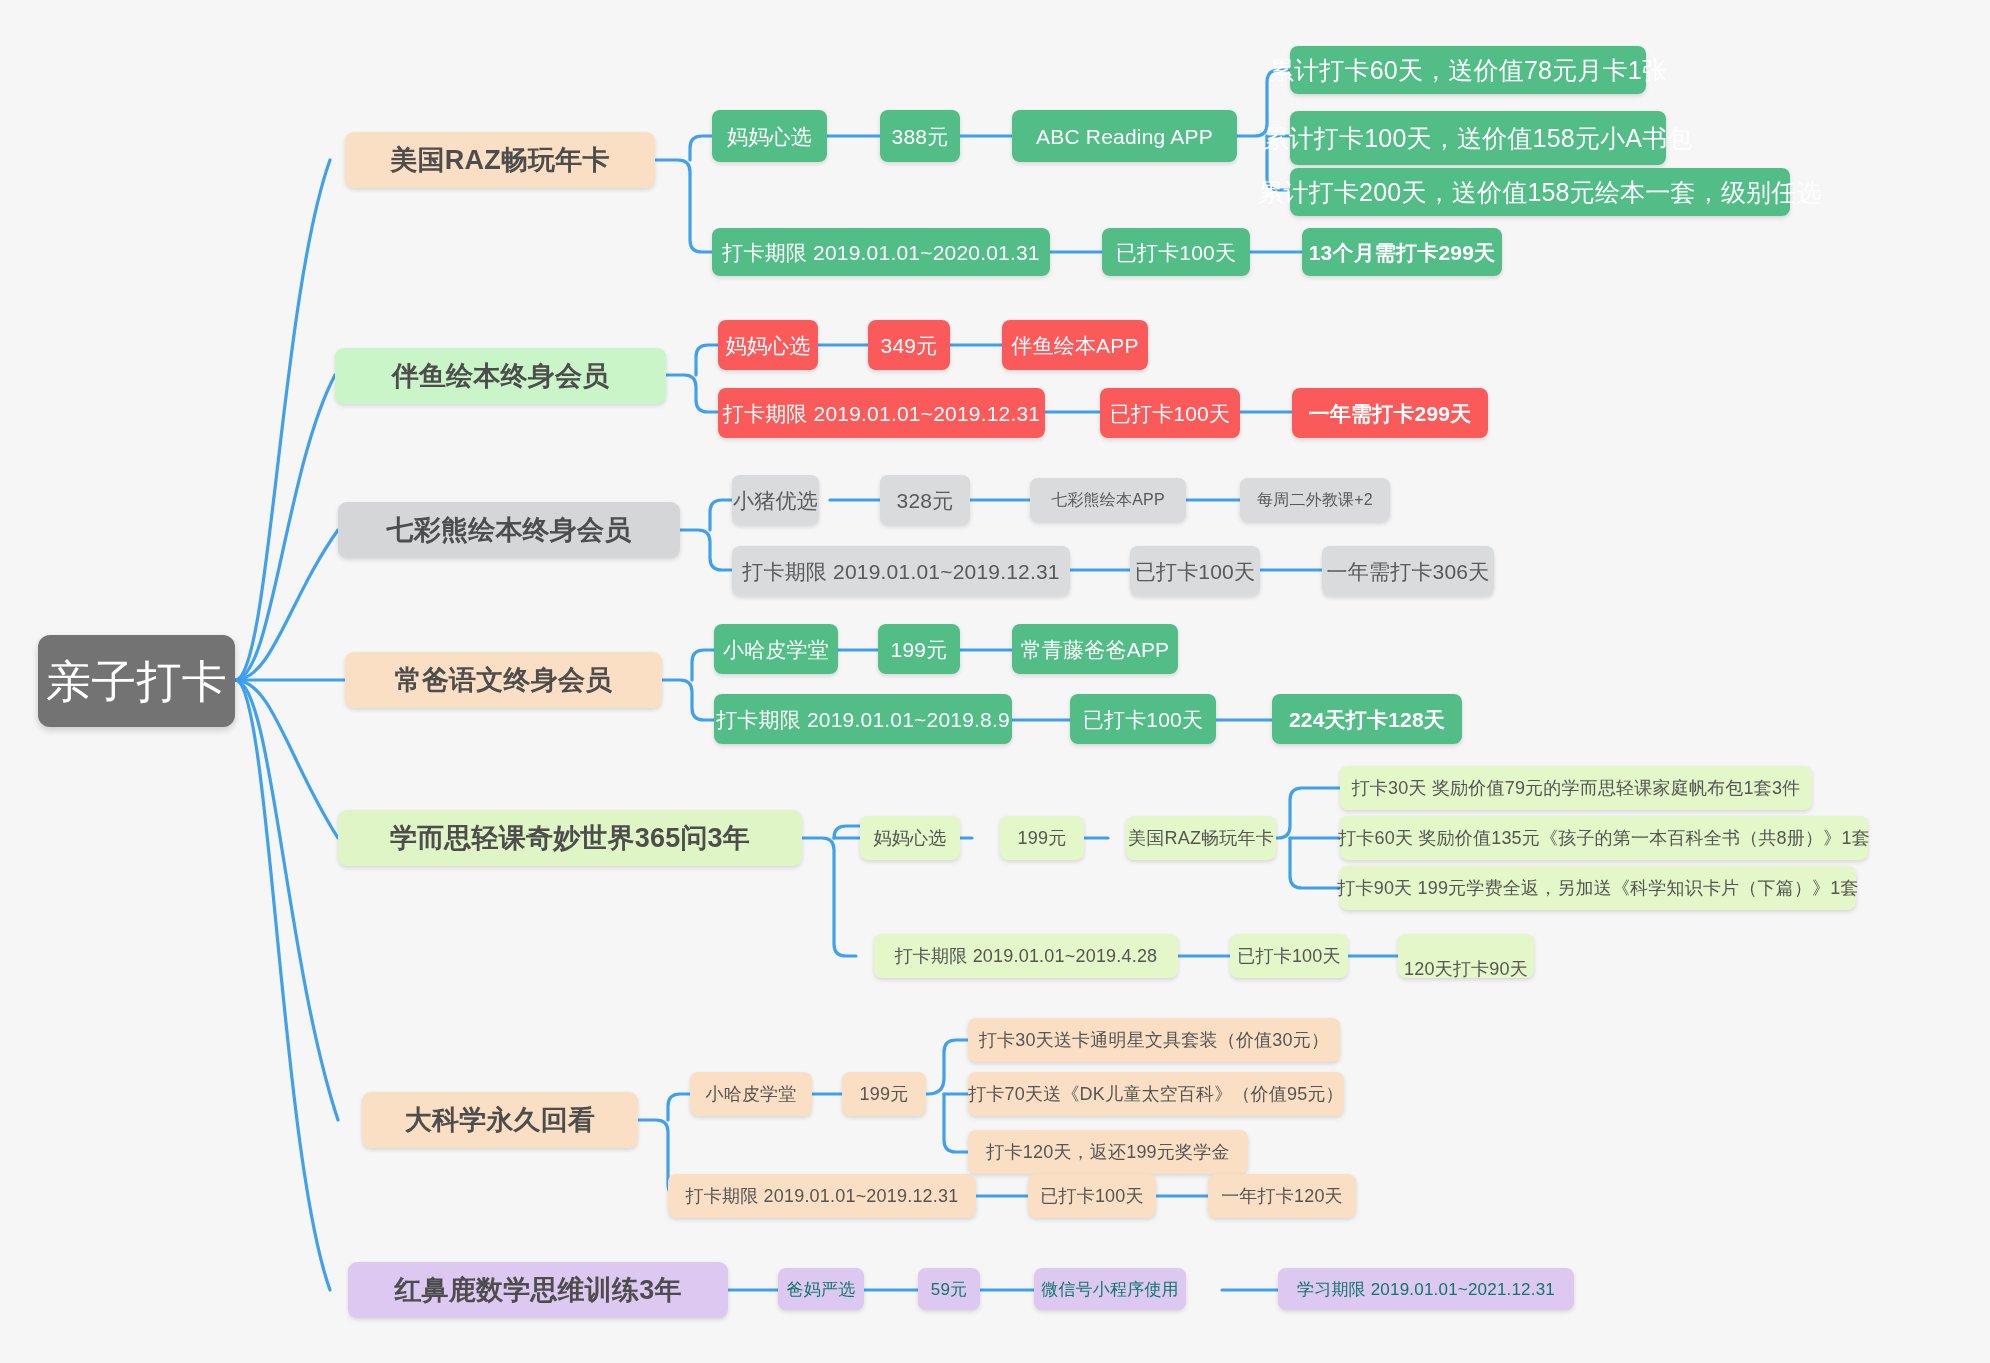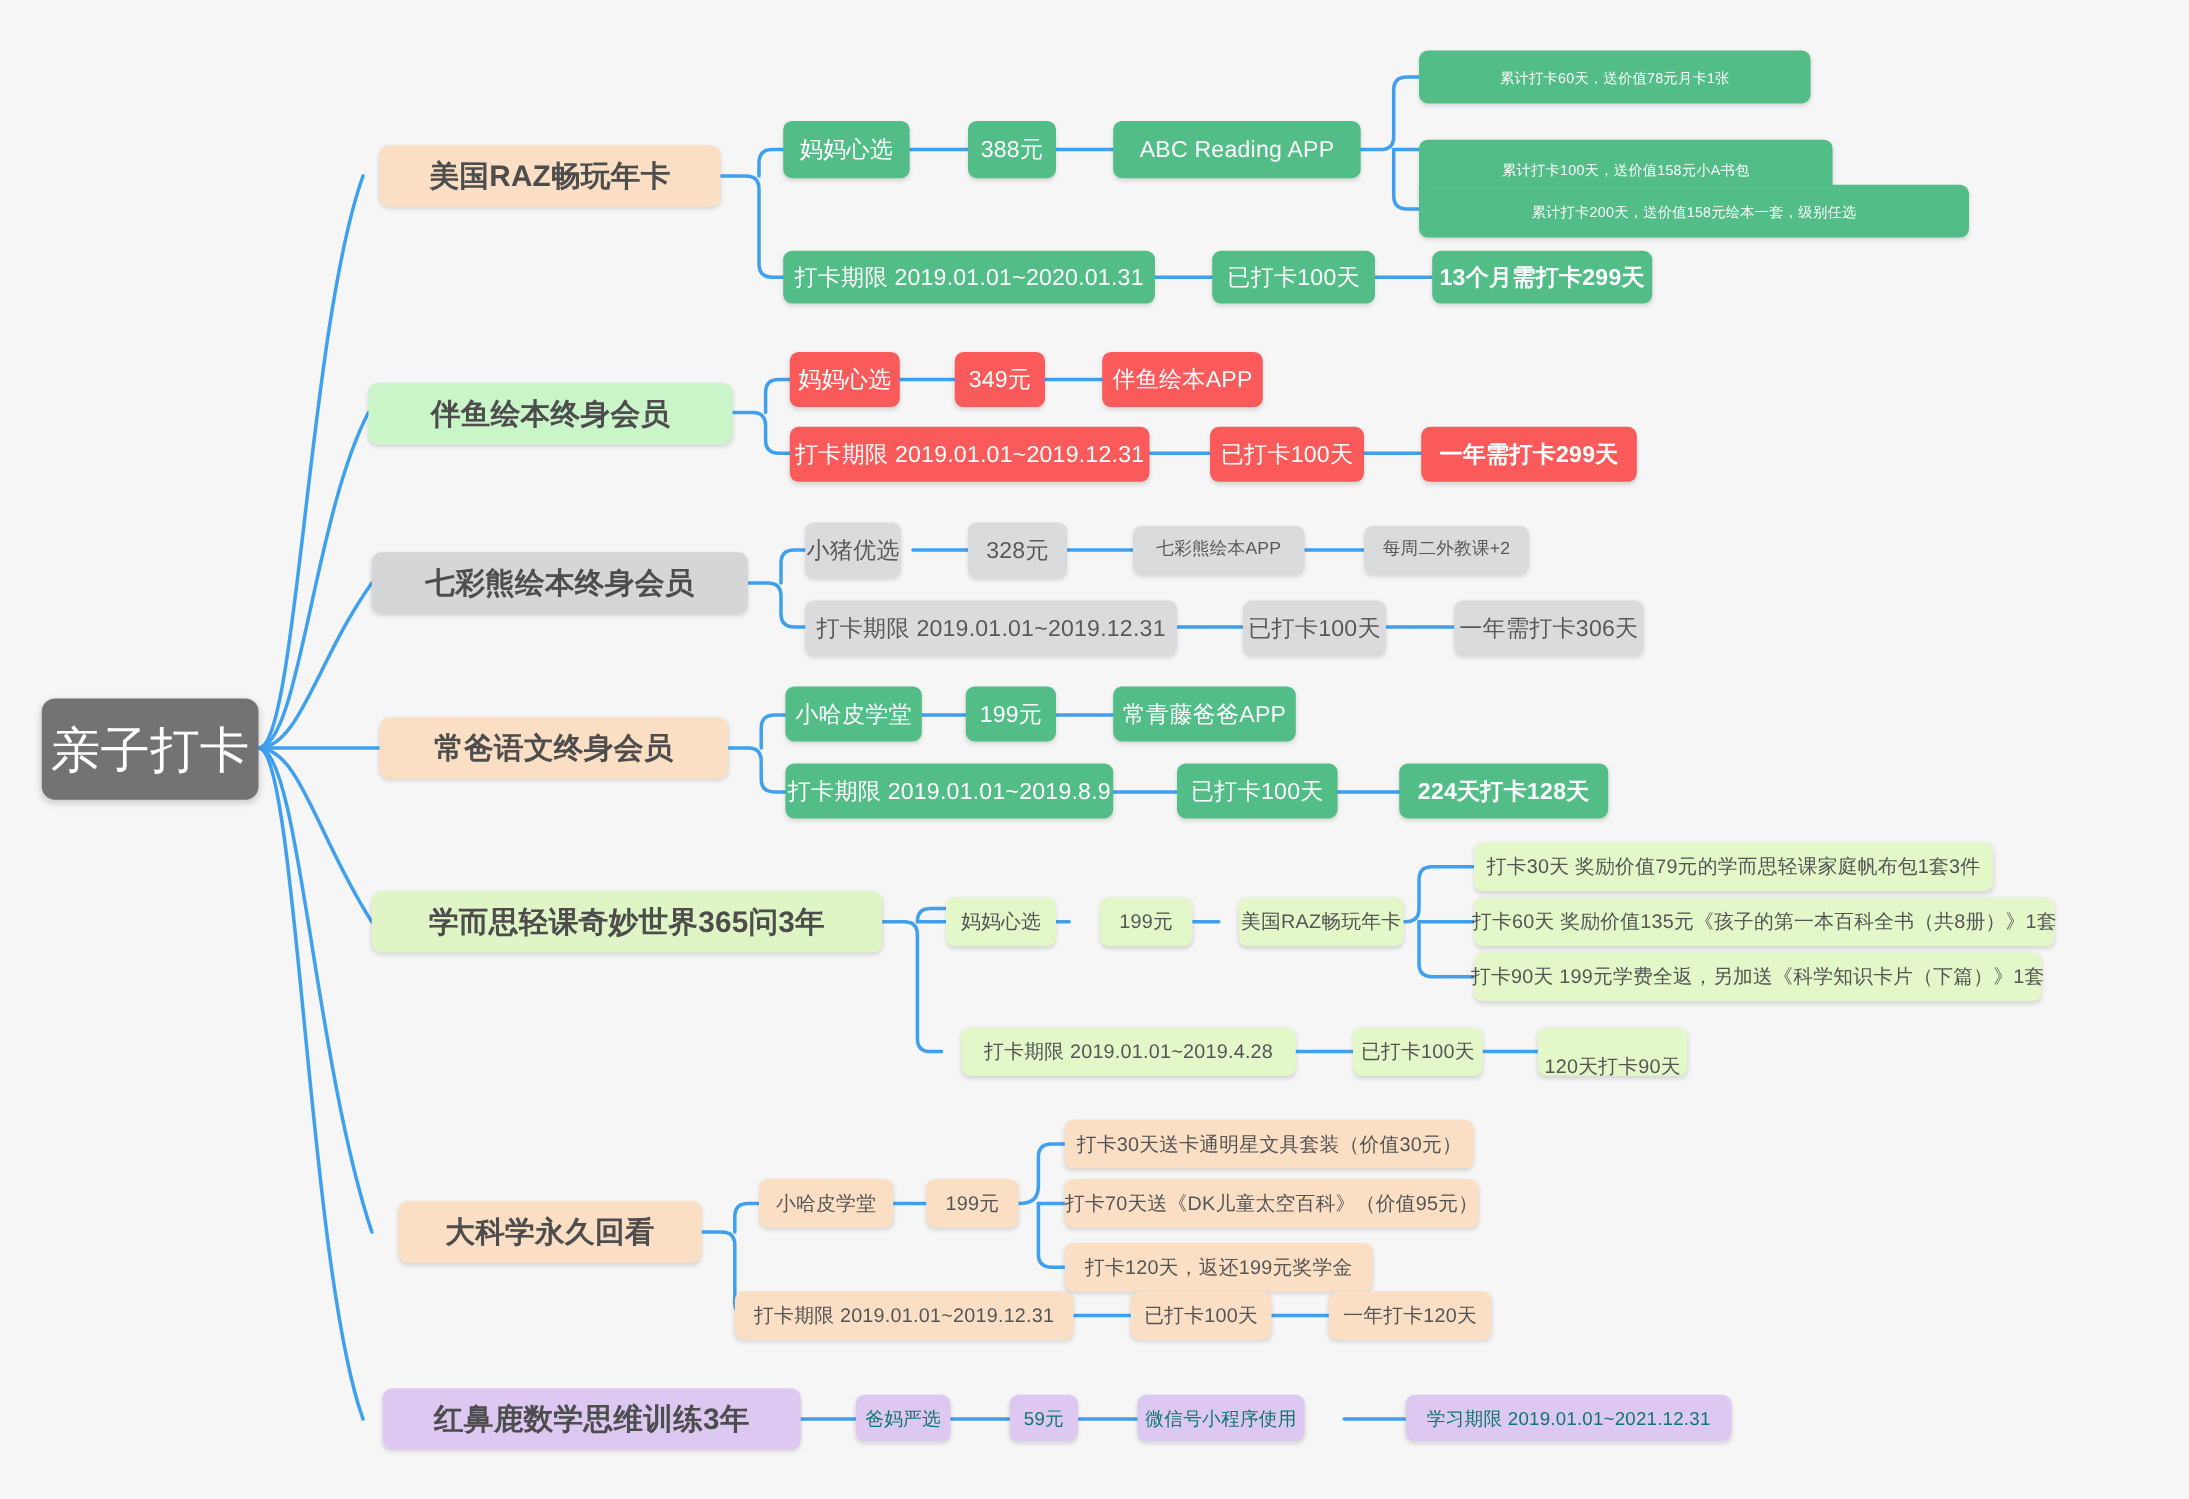--- a/index.html
+++ b/index.html
@@ -40,21 +40,21 @@
   
   .n-green   {background:#52bd87;color:#ffffff;}
   .n-red     {background:#fb5a5a;color:#ffffff;}
   .n-gray    {background:#d9dbdd;color:#595959;}
   .n-lgreen  {background:#e3f7c8;color:#555555;}
   .n-peach   {background:#fbdfc4;color:#555555;}
   .n-purple  {background:#ddc8f2;color:#0f766e;}
 
   .bold{font-weight:bold;}
   .f21{font-size:21px;}
-  .f19{font-size:13px;}
+  .f19{font-size:25px;}
   .f18{font-size:18px;}
   .f17{font-size:17px;}
   .f16{font-size:16px;}
 </style>
 </head>
 <body>
 
 <div id="canvas">
 
   <svg id="wires" viewBox="0 0 1990 1363" xmlns="http://www.w3.org/2000/svg">
@@ -139,21 +139,21 @@
   </div>
   <div class="node n-green f21" style="left:880px;top:110px;width:80px;height:52px;">
     <span>388元</span>
   </div>
   <div class="node n-green f21" style="left:1012px;top:110px;width:225px;height:52px;">
     <span>ABC Reading APP</span>
   </div>
   <div class="node n-green f19" style="left:1290px;top:46px;width:356px;height:48px;">
     <span>累计打卡60天，送价值78元月卡1张</span>
   </div>
-  <div class="node n-green f19" style="left:1290px;top:111px;width:376px;height:54px;margin-top:16px;">
+  <div class="node n-green f19" style="left:1290px;top:111px;width:376px;height:54px;">
     <span>累计打卡100天，送价值158元小A书包</span>
   </div>
   <div class="node n-green f19" style="left:1290px;top:168px;width:500px;height:48px;">
     <span>累计打卡200天，送价值158元绘本一套，级别任选</span>
   </div>
   <div class="node n-green f21" style="left:712px;top:228px;width:338px;height:48px;">
     <span>打卡期限 2019.01.01~2020.01.31</span>
   </div>
   <div class="node n-green f21" style="left:1102px;top:228px;width:148px;height:48px;">
     <span>已打卡100天</span>

